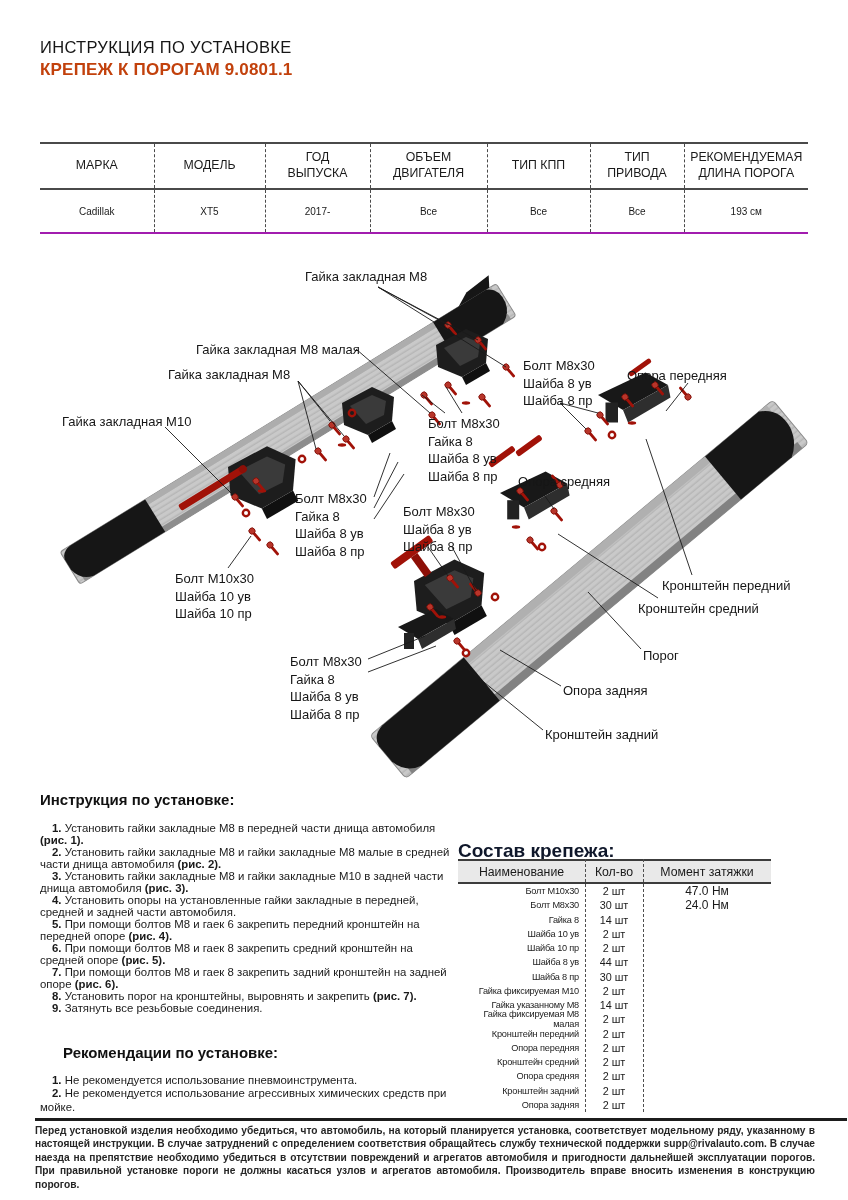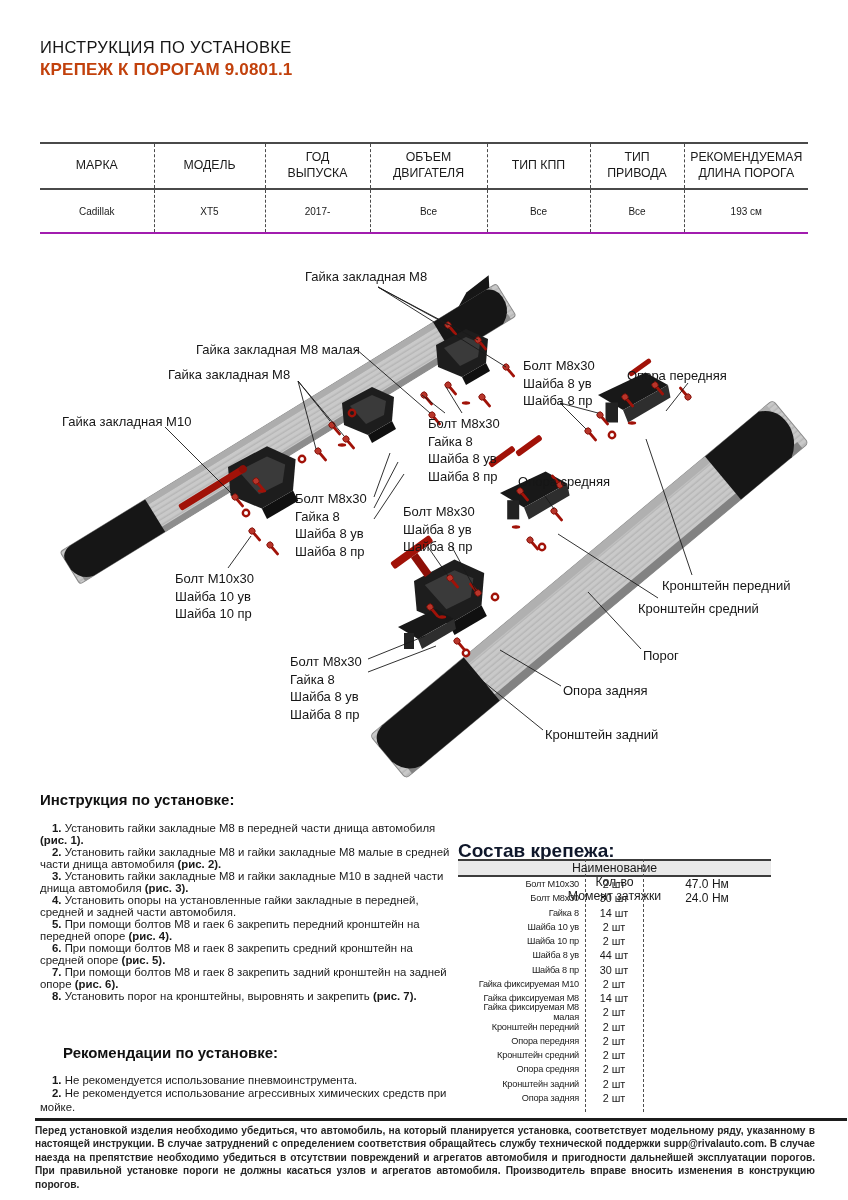--- a/index.html
+++ b/index.html
@@ -27,22 +27,22 @@
   .sec-h{position:absolute;font-size:15px;font-weight:bold;color:#111;}
   .h-install{left:40px;top:791px;}
   .h-rec{left:40px;top:1044px;margin-left:23px;}
   .steps{position:absolute;left:40px;top:822px;width:415px;font-size:11.4px;line-height:12px;}
   .recs{position:absolute;left:40px;top:1074px;width:415px;font-size:11.4px;line-height:13.3px;}
   .step{margin:0;text-indent:12px;}
 
   
   .hw-h{position:absolute;left:458px;top:840px;font-size:19px;font-weight:bold;color:#0f172a;}
   .hw-table{position:absolute;left:458px;top:859px;width:313px;}
-  .hw-head{display:flex;height:18px;align-items:center;background:#e9e9e9;box-sizing:border-box;
-           border-top:2px solid #3c3c3c;border-bottom:2px solid #3c3c3c;font-size:12.3px;flex-direction:column;}
+  .hw-head{display:flex;height:25px;align-items:center;background:#e9e9e9;box-sizing:border-box;
+           border-top:2px solid #3c3c3c;border-bottom:2px solid #3c3c3c;font-size:12.3px;}
   .hw-row{display:flex;height:14.25px;align-items:center;}
   .c1{width:127px;text-align:center;box-sizing:border-box;}
   .c2{width:58px;text-align:center;}
   .c3{flex:1;text-align:center;}
   .nm{font-size:9.2px;text-align:right;padding-right:6px;letter-spacing:-.2px;color:#222;}
   .qt{font-size:10.8px;}
   .tq{font-size:12px;}
   .hw-dash{position:absolute;top:0;height:253px;width:0;border-left:1.4px dashed #4f4f4f;}
   .d1{left:127px;} .d2{left:185px;}
 
@@ -271,20 +271,21 @@
   <div class="sec-h h-install">Инструкция по установке:</div>
   <div class="steps">
     <p class="step"><b>1.</b><span> Установить гайки закладные М8 в передней части днища автомобиля </span><b>(рис. 1).</b></p>
     <p class="step"><b>2.</b><span> Установить гайки закладные М8 и гайки закладные М8 малые в средней части днища автомобиля </span><b>(рис. 2).</b></p>
     <p class="step"><b>3.</b><span> Установить гайки закладные М8 и гайки закладные М10 в задней части днища автомобиля </span><b>(рис. 3).</b></p>
     <p class="step"><b>4.</b><span> Установить опоры на установленные гайки закладные в передней, средней и задней части автомобиля.</span><b></b></p>
     <p class="step"><b>5.</b><span> При помощи болтов М8 и гаек 6 закрепить передний кронштейн на передней опоре </span><b>(рис. 4).</b></p>
     <p class="step"><b>6.</b><span> При помощи болтов М8 и гаек 8 закрепить средний кронштейн на средней опоре </span><b>(рис. 5).</b></p>
     <p class="step"><b>7.</b><span> При помощи болтов М8 и гаек 8 закрепить задний кронштейн на задней опоре </span><b>(рис. 6).</b></p>
     <p class="step"><b>8.</b><span> Установить порог на кронштейны, выровнять и закрепить </span><b>(рис. 7).</b></p>
+    <p class="step"><b>9.</b><span> Затянуть все резьбовые соединения.</span><b></b></p>
   </div>
 
   <div class="sec-h h-rec">Рекомендации по установке:</div>
   <div class="recs">
     <p class="step"><b>1.</b><span> Не рекомендуется использование пневмоинструмента.</span></p>
     <p class="step"><b>2.</b><span> Не рекомендуется использование агрессивных химических средств при мойке.</span></p>
   </div>
 
   <div class="hw-h">Состав крепежа:</div>
   <div class="hw-table">
@@ -329,21 +330,21 @@
         <div class="c1 nm">Шайба 8 пр</div>
         <div class="c2 qt">30 шт</div>
         <div class="c3 tq"></div>
       </div>
     <div class="hw-row">
         <div class="c1 nm">Гайка фиксируемая М10</div>
         <div class="c2 qt">2 шт</div>
         <div class="c3 tq"></div>
       </div>
     <div class="hw-row">
-        <div class="c1 nm">Гайка фиксируемая М8</div>
+        <div class="c1 nm">Гайка указанному М8</div>
         <div class="c2 qt">14 шт</div>
         <div class="c3 tq"></div>
       </div>
     <div class="hw-row">
         <div class="c1 nm">Гайка фиксируемая М8 малая</div>
         <div class="c2 qt">2 шт</div>
         <div class="c3 tq"></div>
       </div>
     <div class="hw-row">
         <div class="c1 nm">Кронштейн передний</div>

